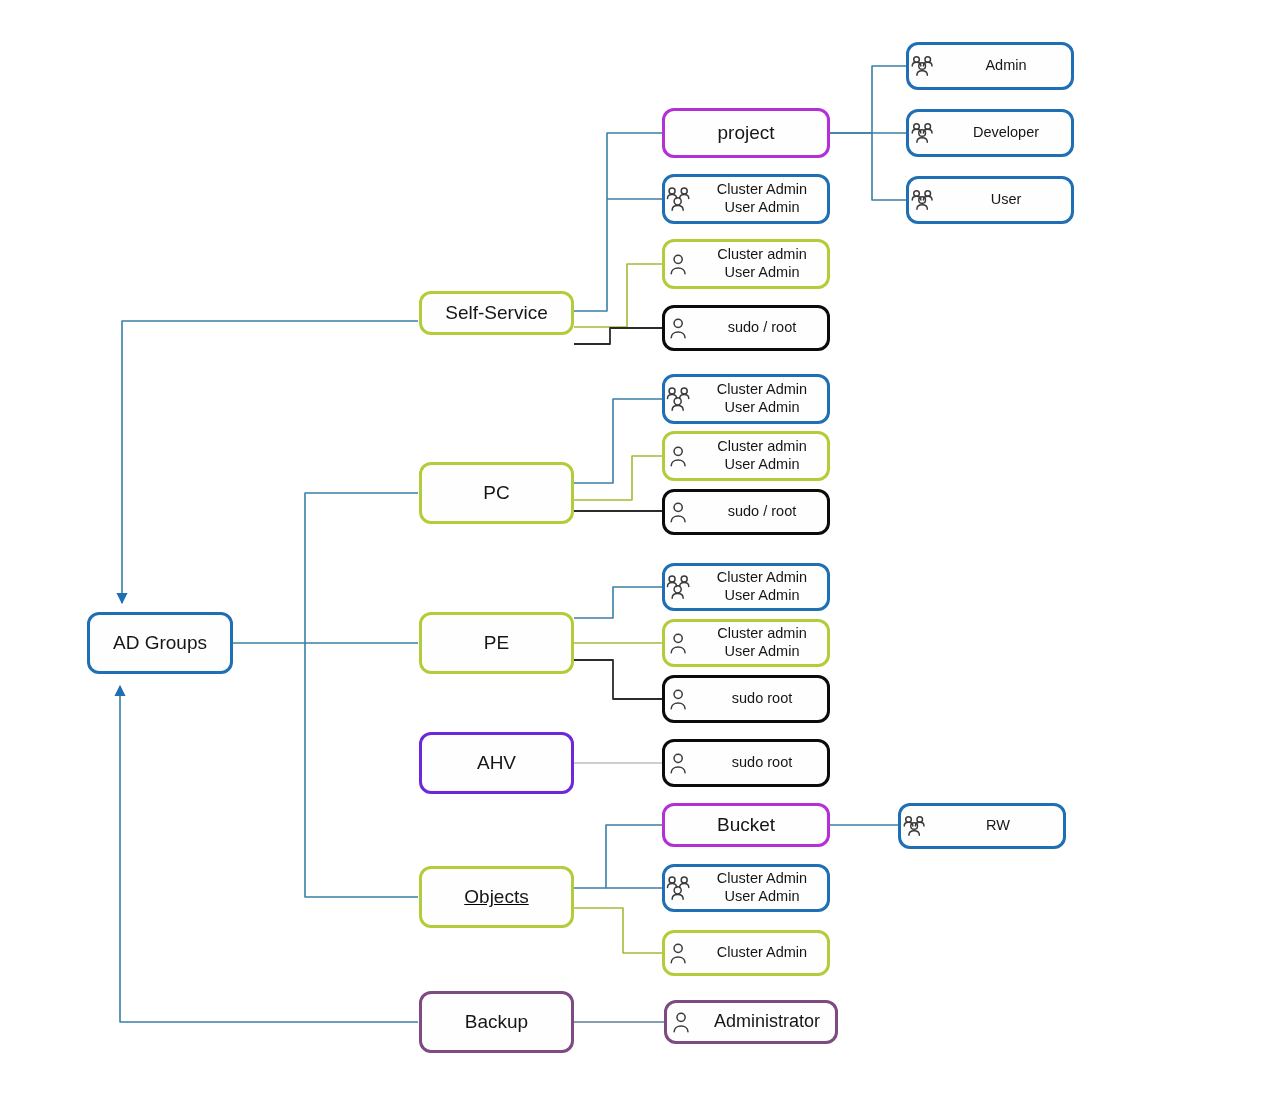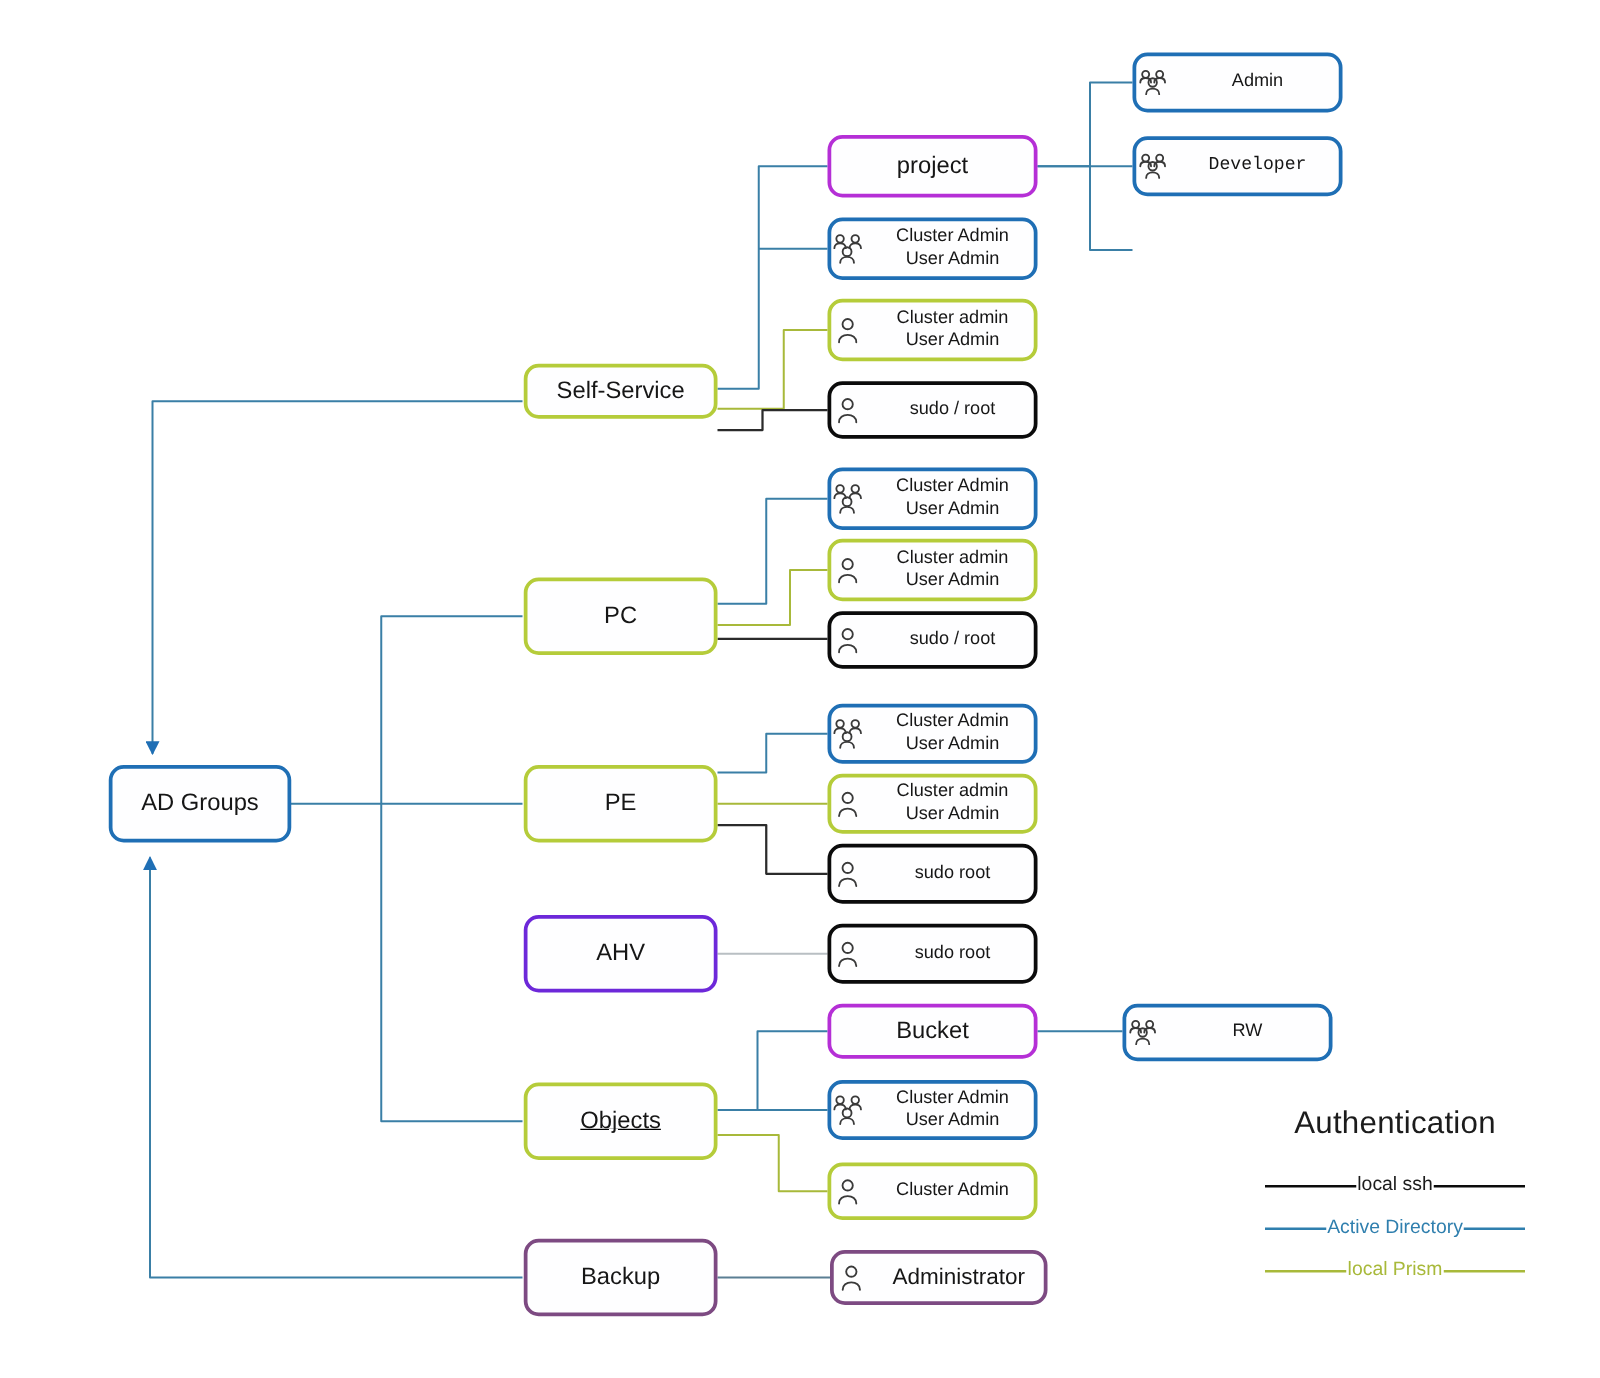--- a/index.html
+++ b/index.html
@@ -251,36 +251,51 @@
         <circle cx="20" cy="8" r="3"></circle>
             <path d="M15.4 15c0-2.5 2-3.9 4.6-3.9S24.6 12.5 24.6 15"></path>
         <circle cx="14" cy="15" r="3.6"></circle>
             <path d="M8.4 25c0-3.1 2.5-4.8 5.6-4.8s5.6 1.7 5.6 4.8"></path>
       </g>
         </svg>
     </span>
     <span class="label">Admin</span>
   </div>
 
-  <div class="node role bc-blue" style="left:906px; top:109px; width:168px; height:48px;font-family:Liberation Mono, monospace;">
+  <div class="node role bc-blue" style="left:906px; top:109px; width:168px; height:48px;">
     <span class="icon">
       <svg viewBox="0 0 32 30">
           <g fill="none" stroke="#3a3a3a" stroke-width="1.6" stroke-linecap="round" stroke-linejoin="round">
         <circle cx="8" cy="8" r="3"></circle>
             <path d="M3.4 15c0-2.5 2-3.9 4.6-3.9s4.6 1.4 4.6 3.9"></path>
         <circle cx="20" cy="8" r="3"></circle>
             <path d="M15.4 15c0-2.5 2-3.9 4.6-3.9S24.6 12.5 24.6 15"></path>
         <circle cx="14" cy="15" r="3.6"></circle>
             <path d="M8.4 25c0-3.1 2.5-4.8 5.6-4.8s5.6 1.7 5.6 4.8"></path>
       </g>
         </svg>
     </span>
     <span class="label">Developer</span>
   </div>
 
+  <div class="node role bc-blue" style="left:906px; top:176px; width:168px; height:48px;">
+    <span class="icon">
+      <svg viewBox="0 0 32 30">
+          <g fill="none" stroke="#3a3a3a" stroke-width="1.6" stroke-linecap="round" stroke-linejoin="round">
+        <circle cx="8" cy="8" r="3"></circle>
+            <path d="M3.4 15c0-2.5 2-3.9 4.6-3.9s4.6 1.4 4.6 3.9"></path>
+        <circle cx="20" cy="8" r="3"></circle>
+            <path d="M15.4 15c0-2.5 2-3.9 4.6-3.9S24.6 12.5 24.6 15"></path>
+        <circle cx="14" cy="15" r="3.6"></circle>
+            <path d="M8.4 25c0-3.1 2.5-4.8 5.6-4.8s5.6 1.7 5.6 4.8"></path>
+      </g>
+        </svg>
+    </span>
+    <span class="label">User</span>
+  </div>
 
   <div class="node role bc-blue" style="left:662px; top:374px; width:168px; height:50px;">
     <span class="icon">
       <svg viewBox="0 0 32 30">
           <g fill="none" stroke="#3a3a3a" stroke-width="1.6" stroke-linecap="round" stroke-linejoin="round">
         <circle cx="7.5" cy="6.5" r="3.2"></circle>
             <path d="M2.6 14.5c0-2.7 2.2-4.2 4.9-4.2s4.9 1.5 4.9 4.2"></path>
         <circle cx="20.5" cy="6.5" r="3.2"></circle>
             <path d="M15.6 14.5c0-2.7 2.2-4.2 4.9-4.2s4.9 1.5 4.9 4.2"></path>
         <circle cx="13.5" cy="17.5" r="3.8"></circle>
@@ -425,32 +440,14 @@
         <circle cx="20" cy="8" r="3"></circle>
             <path d="M15.4 15c0-2.5 2-3.9 4.6-3.9S24.6 12.5 24.6 15"></path>
         <circle cx="14" cy="15" r="3.6"></circle>
             <path d="M8.4 25c0-3.1 2.5-4.8 5.6-4.8s5.6 1.7 5.6 4.8"></path>
       </g>
         </svg>
     </span>
     <span class="label">RW</span>
   </div>
 
-  <div id="legend">
-    <div class="legend-title">Authentication</div>
-
-    <div class="legend-row lg-ssh">
-      <span class="rule"></span>
-      <span class="ltext">local ssh</span>
-    </div>
-
-    <div class="legend-row lg-ad">
-      <span class="rule"></span>
-      <span class="ltext">Active Directory</span>
-    </div>
-
-    <div class="legend-row lg-prism">
-      <span class="rule"></span>
-      <span class="ltext">local Prism</span>
-    </div>
-  </div>
 
 </div>
 
 </body></html>

